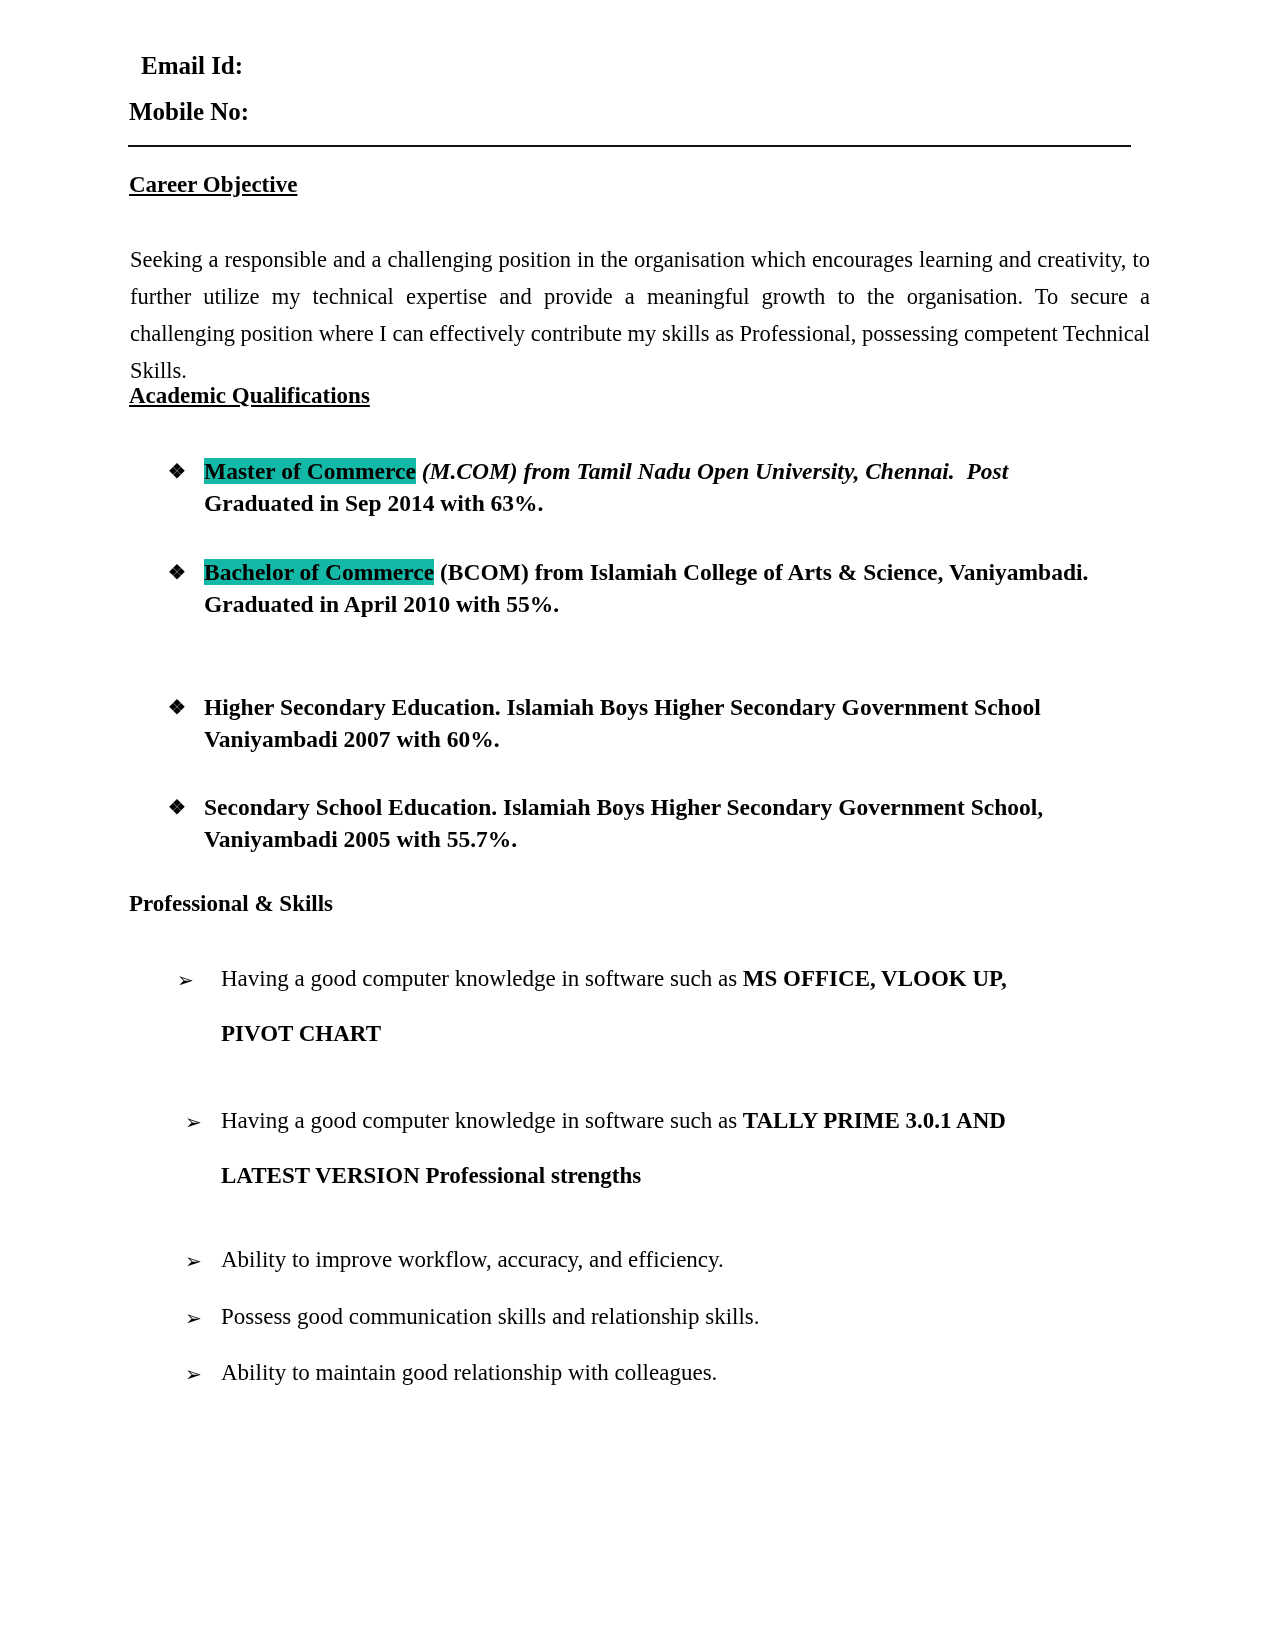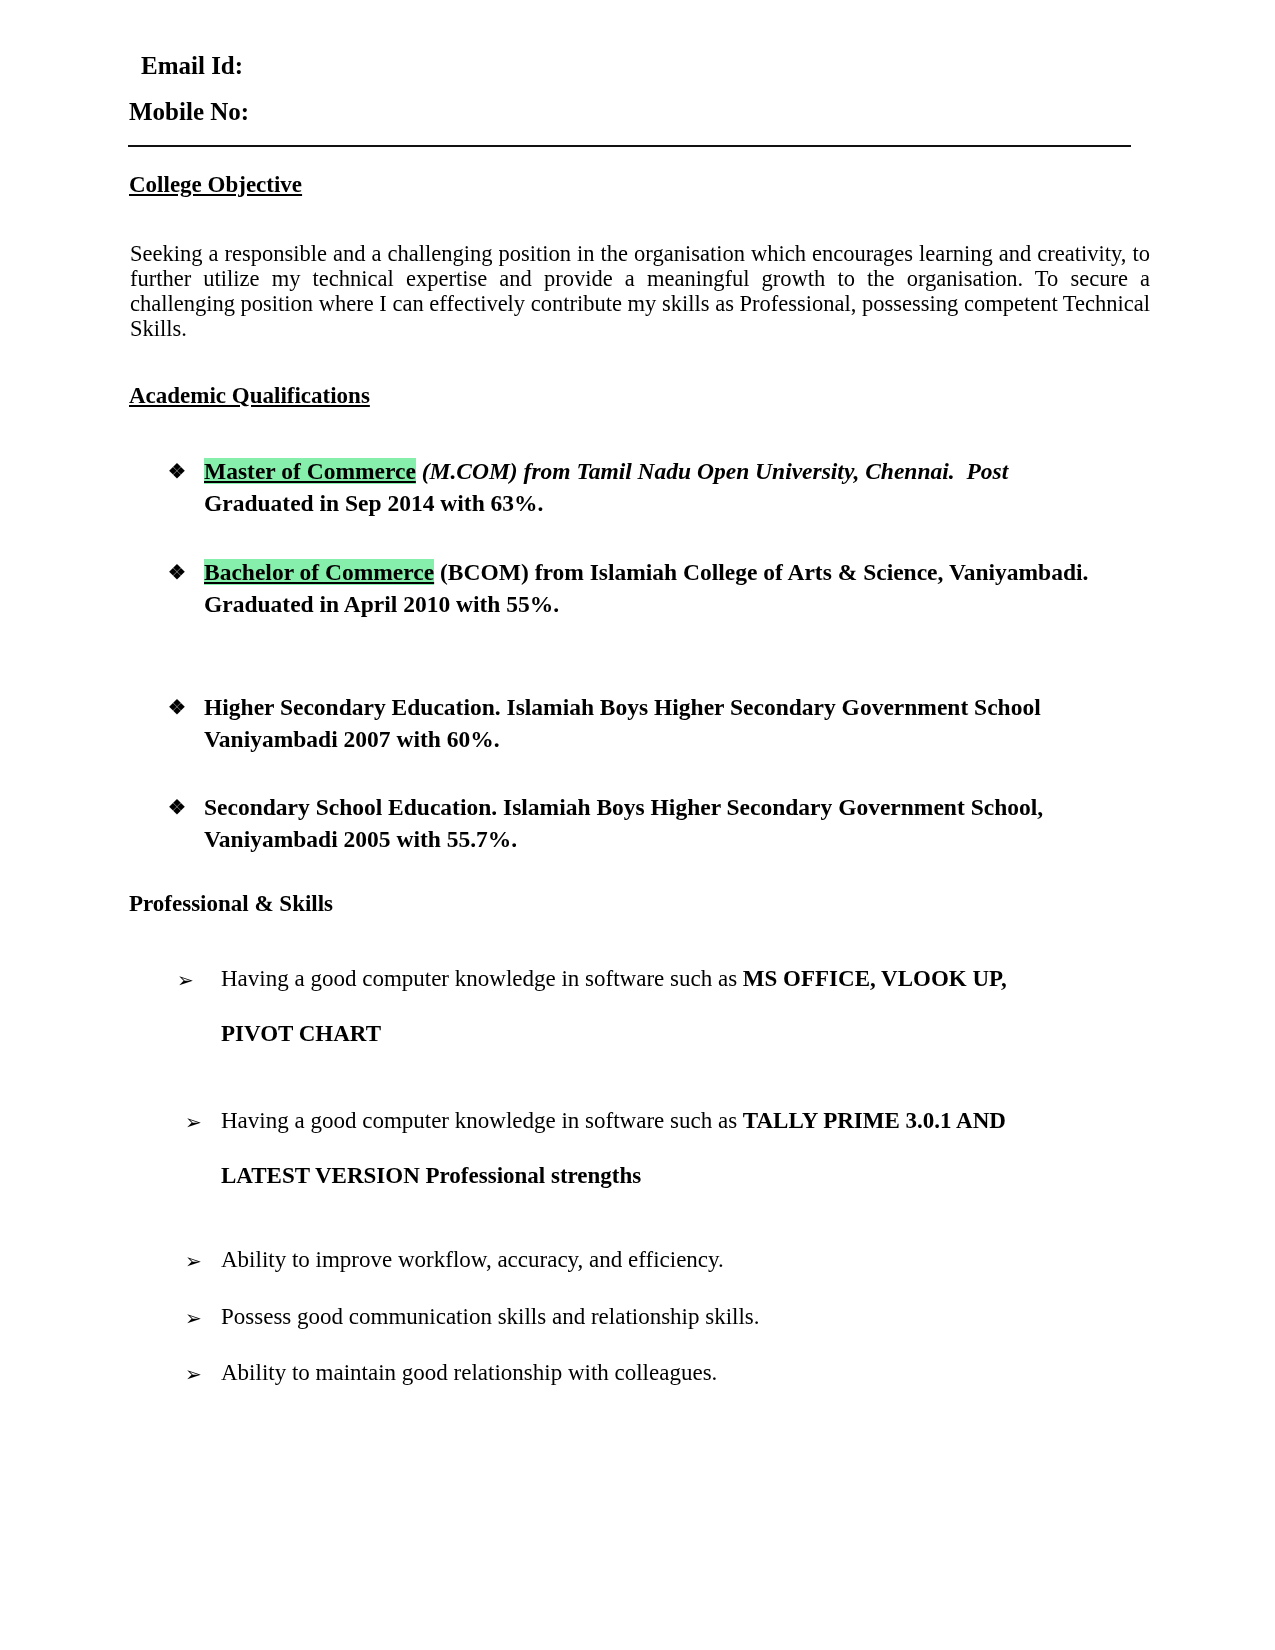--- a/index.html
+++ b/index.html
@@ -4,37 +4,37 @@
 <style>
   html, body { margin: 0; padding: 0; background: #ffffff; }
   body { width: 1275px; height: 1650px; position: relative; overflow: hidden;
          font-family: "Liberation Serif", "DejaVu Serif", serif; color: #000; }
   .abs { position: absolute; white-space: nowrap; }
   .hdr { font-weight: bold; font-size: 25px; }
   .rule { position: absolute; left: 128px; top: 145px; width: 1003px; height: 2px; background: #111; }
   .sec { font-weight: bold; font-size: 23px; text-decoration: underline; }
   .sec-plain { font-weight: bold; font-size: 23px; }
   .para { position: absolute; left: 130px; top: 241px; width: 1020px; font-size: 22.5px;
-          line-height: 25px; text-align: justify; white-space: normal; }
+          line-height: 37px; text-align: justify; white-space: normal; }
   .acad { font-weight: bold; font-size: 23.5px; line-height: 32px; }
   .acad .line { display: block; white-space: nowrap; }
-  .hl { background: #86efac; text-decoration: underline; }
+  .hl { background: #14b8a6; }
   .bullet-diamond { font-size: 20px; }
   .skill { font-size: 23px; }
   .skill b { font-weight: bold; }
   .arrow { font-size: 20px; }
 </style>
 </head>
 <body>
 
 <div class="abs hdr" style="left:129px; top:52px;margin-left:12px;">Email Id:</div>
 <div class="abs hdr" style="left:129px; top:98px;">Mobile No:</div>
 <div class="rule"></div>
 
-<div class="abs sec" style="left:129px; top:172px;">College Objective</div>
+<div class="abs sec" style="left:129px; top:172px;">Career Objective</div>
 <div class="para">Seeking a responsible and a challenging position in the organisation which encourages learning and creativity, to further utilize my technical expertise and provide a meaningful growth to the organisation. To secure a challenging position where I can effectively contribute my skills as Professional, possessing competent Technical Skills.</div>
 
 <div class="abs sec" style="left:129px; top:383px;">Academic Qualifications</div>
 
 <div class="abs acad" style="left:168px; top:455px;">
   <span class="abs bullet-diamond" style="left:0; top:0;">❖</span>
   <div style="position:absolute; left:36px; top:0;">
     <span class="line"><span class="hl">Master of Commerce</span><span style="white-space:pre;font-style:italic;"> (M.COM) from Tamil Nadu Open University, Chennai.  Post</span></span>
     <span class="line">Graduated in Sep 2014 with 63%.</span>
   </div>

